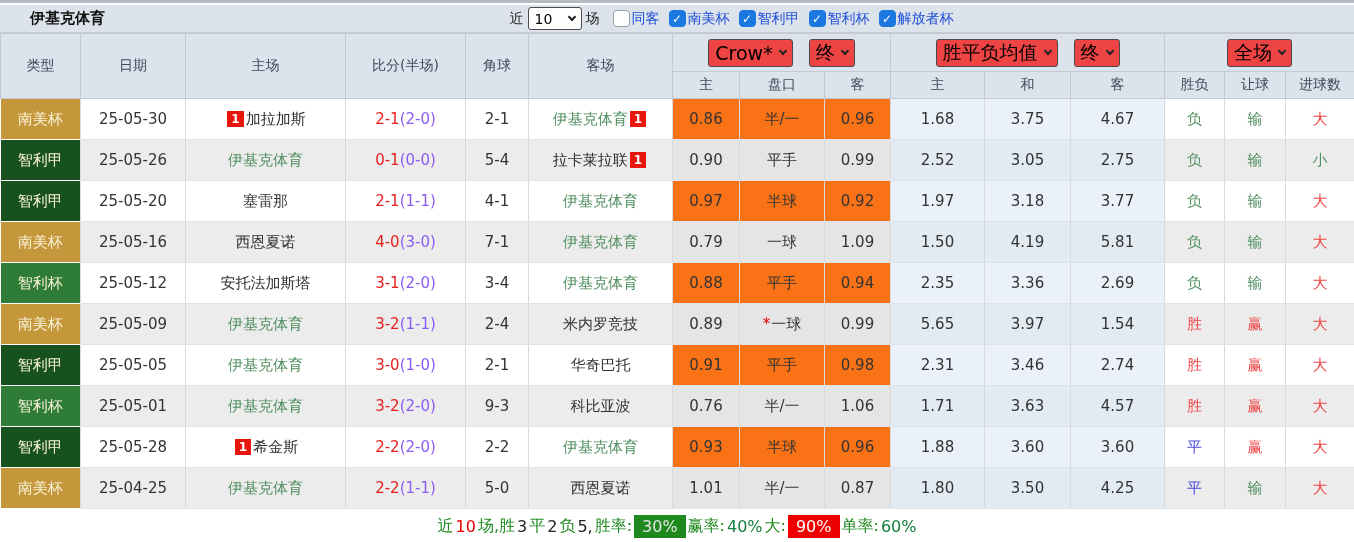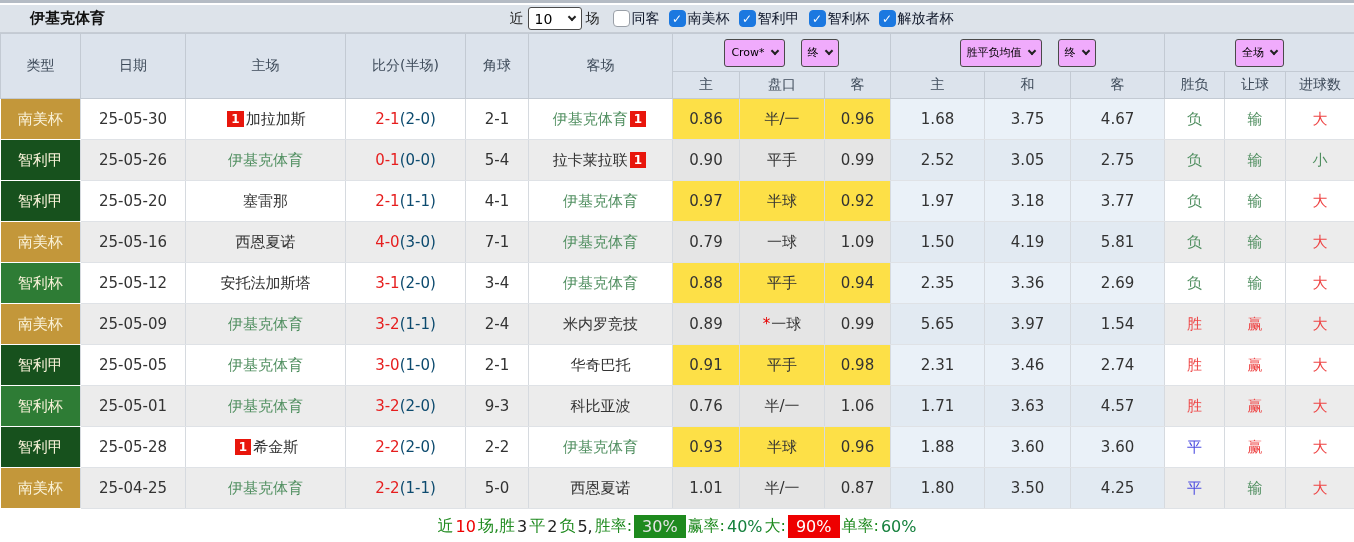--- a/index.html
+++ b/index.html
@@ -30,51 +30,51 @@
     transform:rotate(45deg);
   }
   .select-recent { min-width:54px; height:23px; font-size:14px; }
   .cb-group { display:inline-flex; align-items:center; margin-left:9px; }
   .checkbox {
     width:17px; height:17px; border-radius:4px; background:#fff;
     border:1px solid #9aa0a8; display:inline-flex; align-items:center; justify-content:center;
     font-size:12px; cursor:pointer;
   }
   .checkbox.checked { background:#1b78e0; border-color:#1b78e0; color:#fff; font-weight:bold; }
-  .cb-label { margin-left:2px; color:#0f172a; }
+  .cb-label { margin-left:2px; color:#1d4ed8; }
 
   
   table { width:1354px; border-collapse:collapse; table-layout:fixed; }
   th, td { overflow:hidden; white-space:nowrap; text-align:center; }
   thead th {
     background:#dce3ec; color:#3d4a59; font-weight:normal; font-size:14px;
     border:1px solid #c3cad3;
   }
   thead tr.hd-top th { height:38px; }
   thead tr.hd-sub th { height:27px; }
   .hd-group { vertical-align:middle; }
   .hd-flex { display:flex; align-items:center; justify-content:center; gap:16px; }
-  .select-hd { height:28px; font-size:11px; background:#f0abfc; }
+  .select-hd { height:28px; font-size:19px; background:#ef4444; }
 
   tbody td {
     height:41px; font-size:15px; background:#fff;
     border-right:1px solid #d6dadf; border-bottom:1px solid #dfe2e6;
   }
   tbody tr.alt td { background:#ececec; }
   td.c-league { color:#faf3da; font-size:15px; border-bottom:1px solid #fff; }
-  td.c-ah { background:#fde047; }
+  td.c-ah { background:#f97316; }
   tr.alt td.c-ah { background:#e5e5e5; }
   td.c-eu { background:#eaf1f8; }
   tr.alt td.c-eu { background:#e2eaf2; }
 
   .t-green { color:#4f8e5f; }
   .t-red { color:#ee4545; }
   .t-blue { color:#4d4de0; }
   .ft { color:#e61e1e; }
-  .ht { color:#0c4a6e; }
+  .ht { color:#8b5cf6; }
   .num-badge {
     display:inline-block; background:#e8160c; color:#fff; font-size:12px; font-weight:bold;
     line-height:16px; padding:0 4px; margin:0 2px; vertical-align:1px;
   }
   .star { color:#e60000; margin-right:1px; }
 
   
   .summary {
     height:34px; display:flex; align-items:center; justify-content:center;
     font-size:16px; background:#fff;

